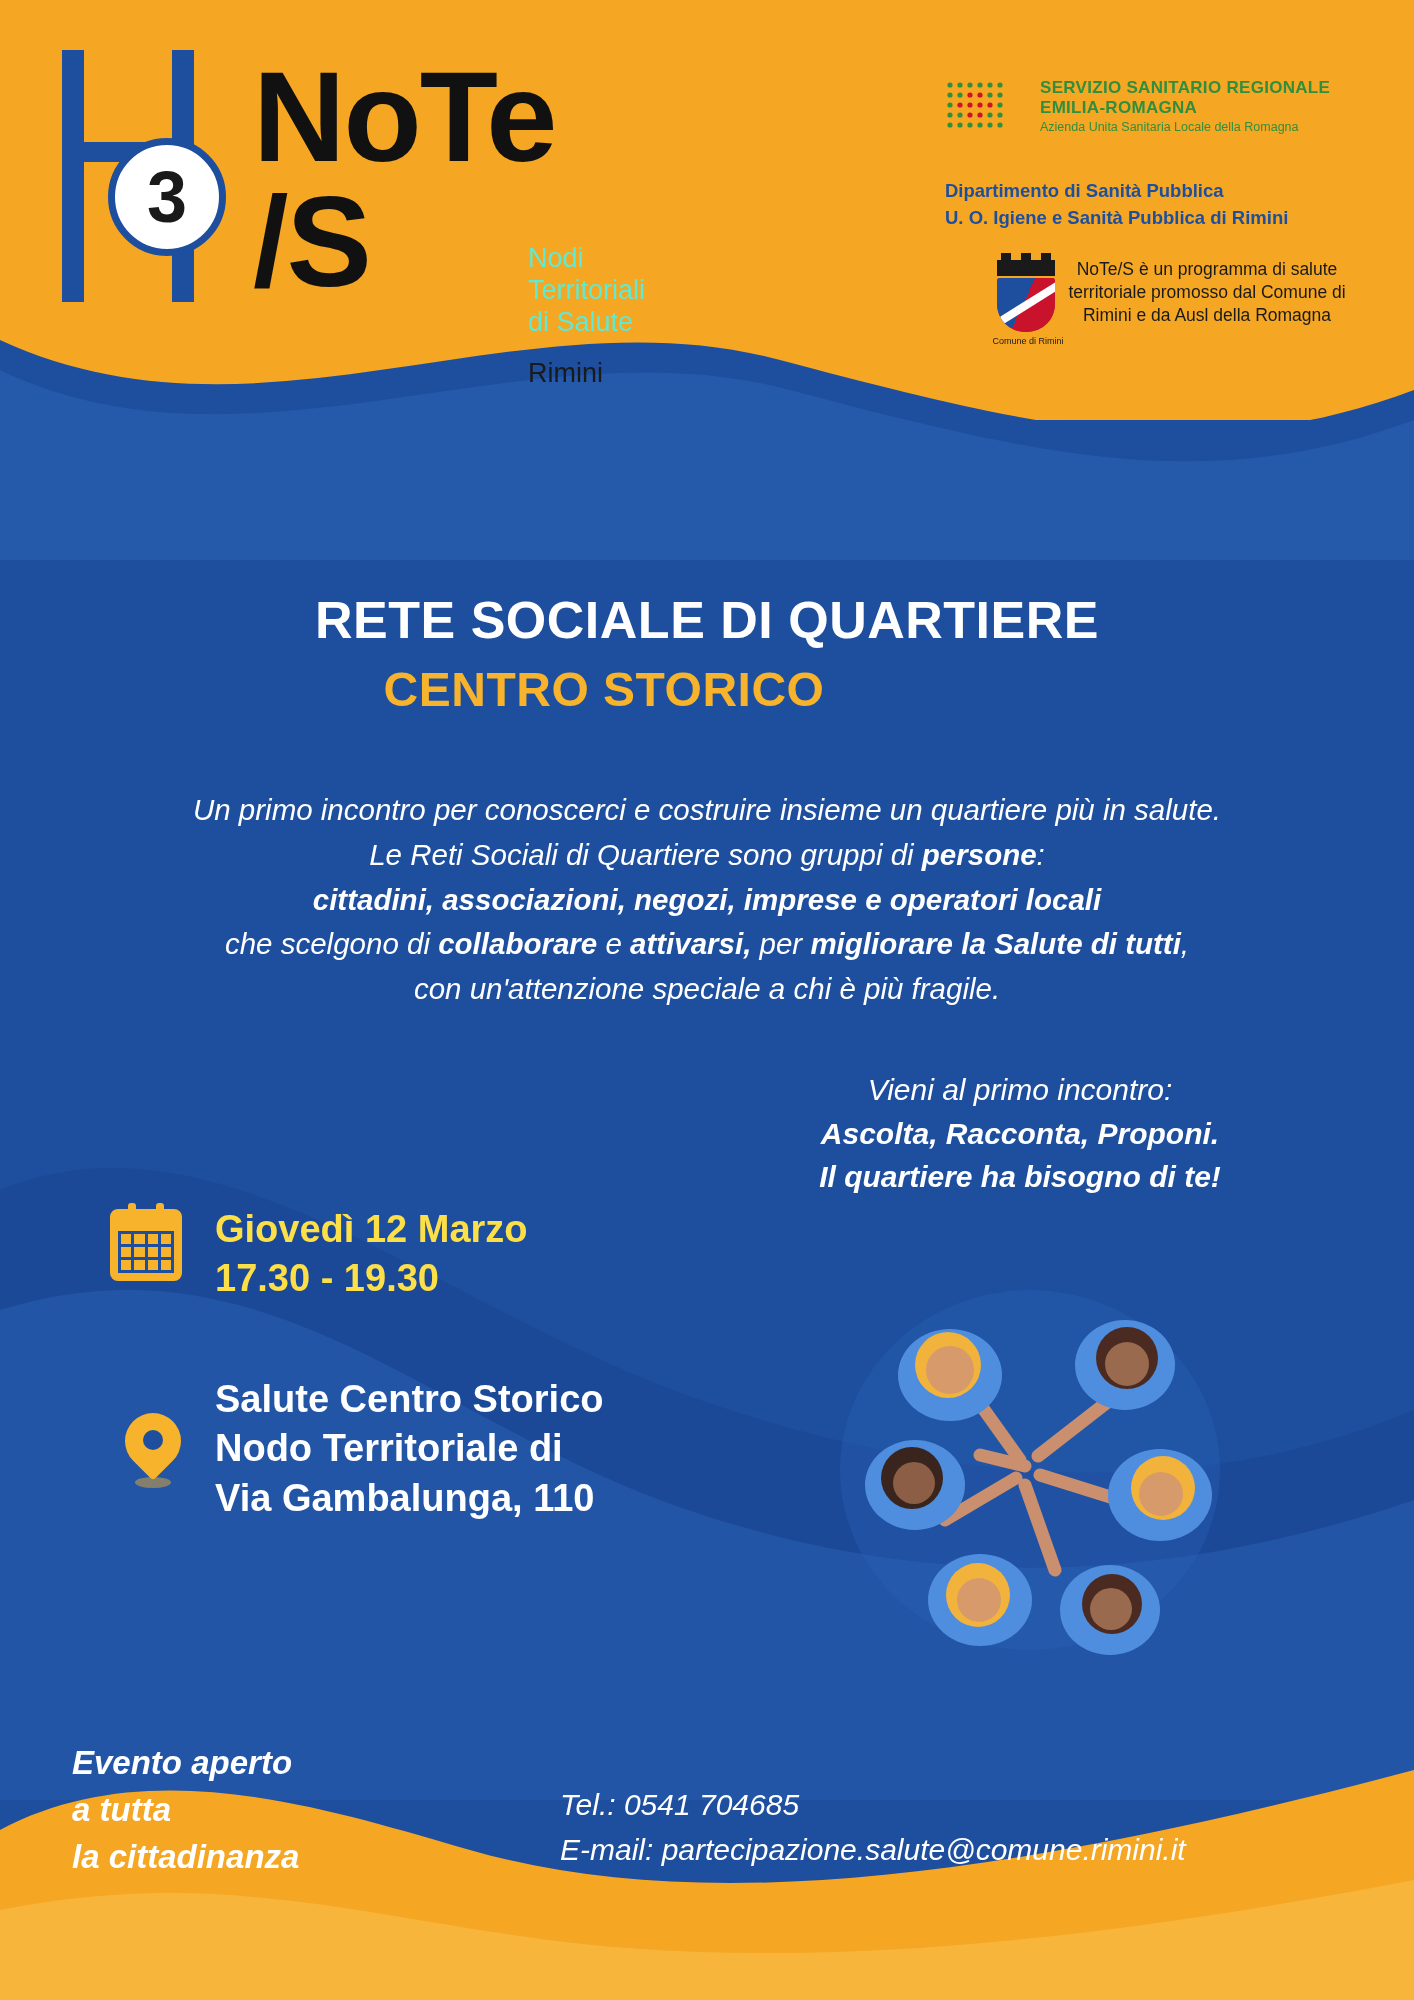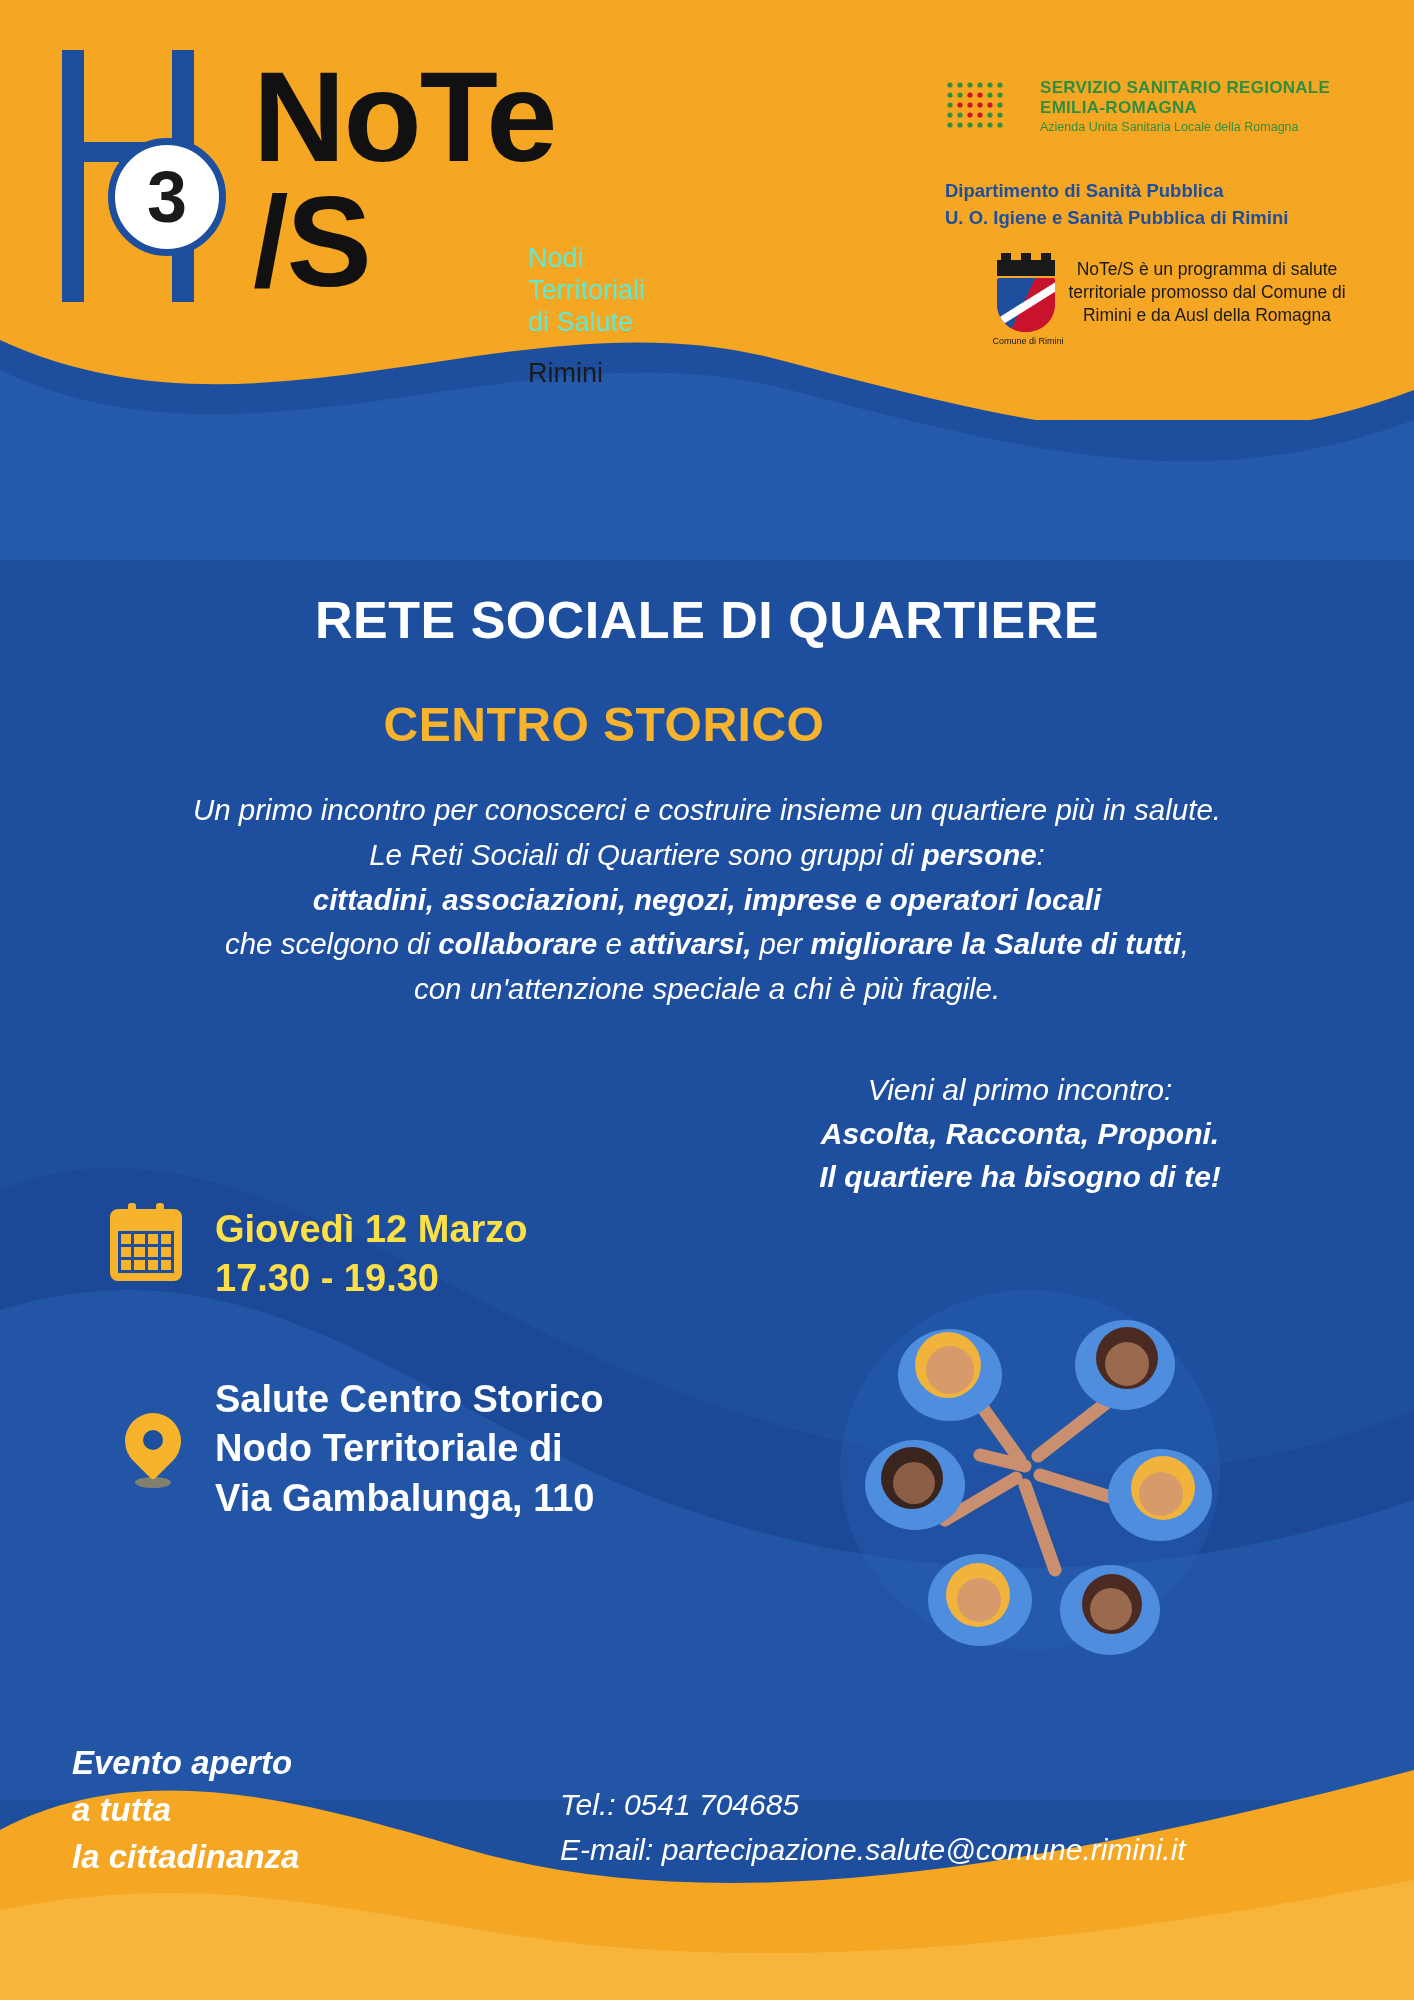--- a/index.html
+++ b/index.html
@@ -231,21 +231,20 @@
   }
   .title2 {
     position: absolute;
     left: 0; top: 662px;
     width: 1208px;
     text-align: center;
     font-size: 48px;
     font-weight: bold;
     color: #f7b32b;
     letter-spacing: .5px;
-    margin-top: 35px;
   }
 
   .body-text {
     position: absolute;
     left: 90px; top: 788px;
     width: 1234px;
     text-align: center;
     color: #ffffff;
     font-size: 29.5px;
     line-height: 1.52;

